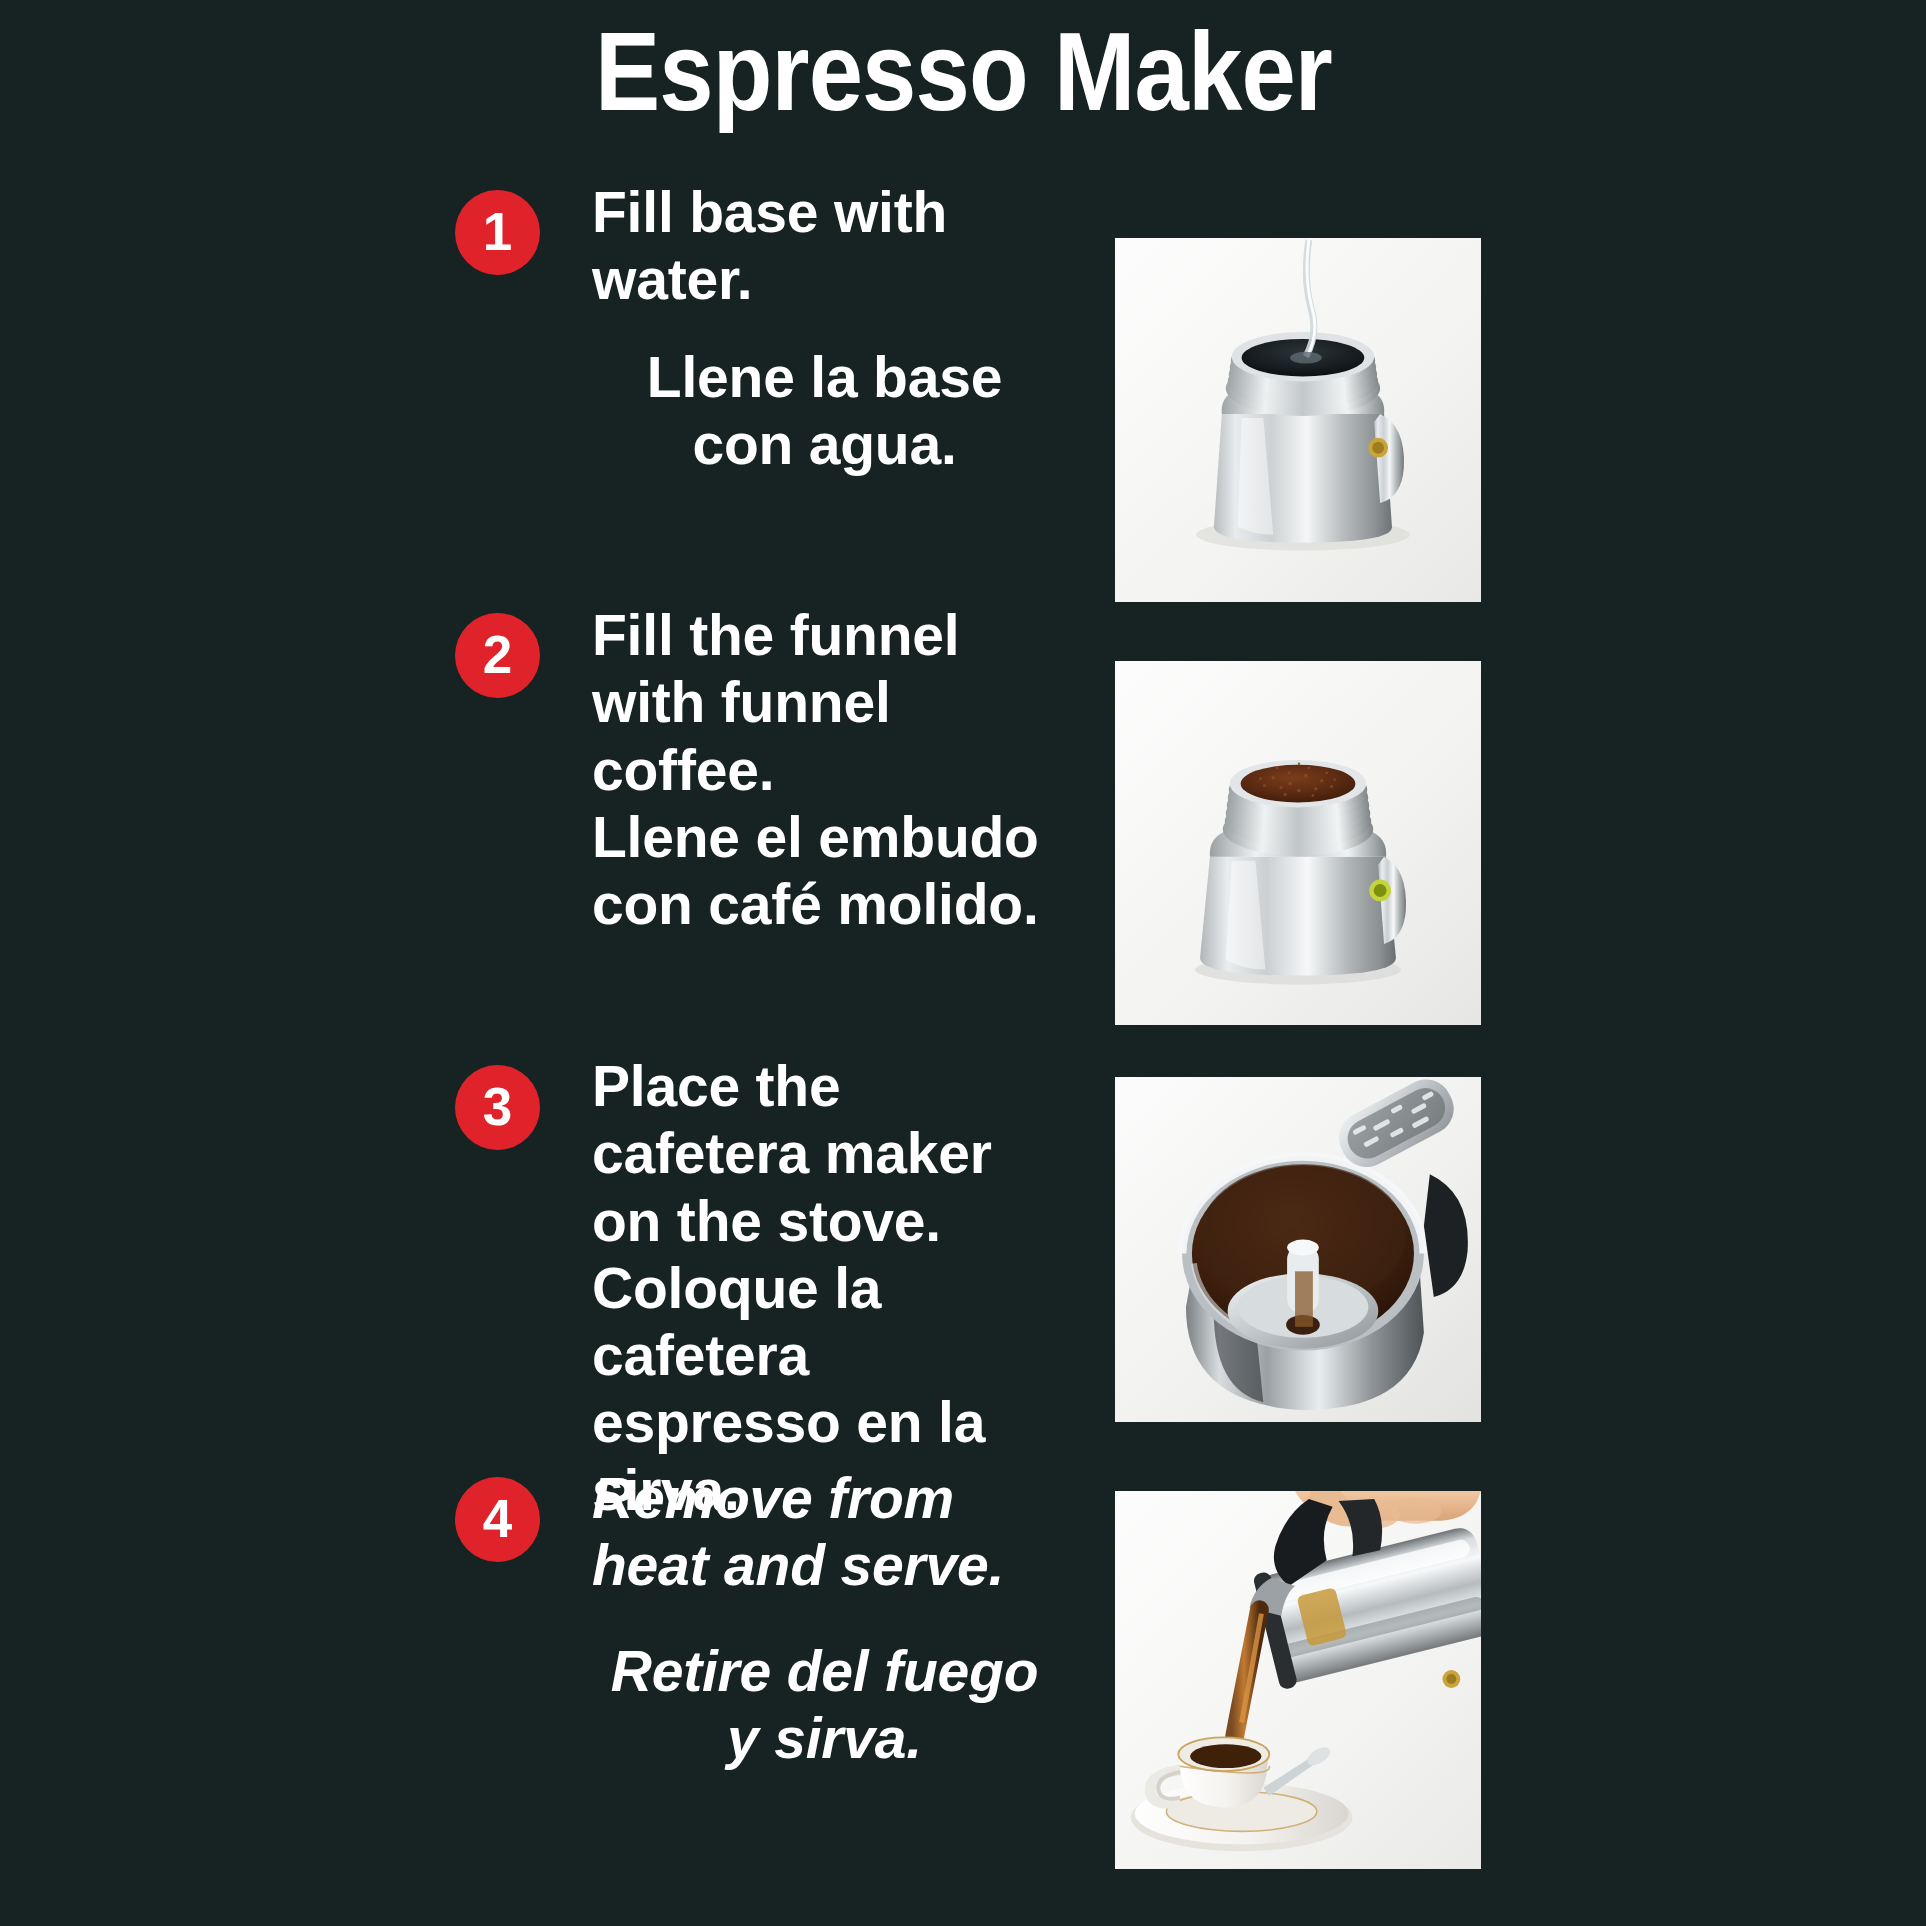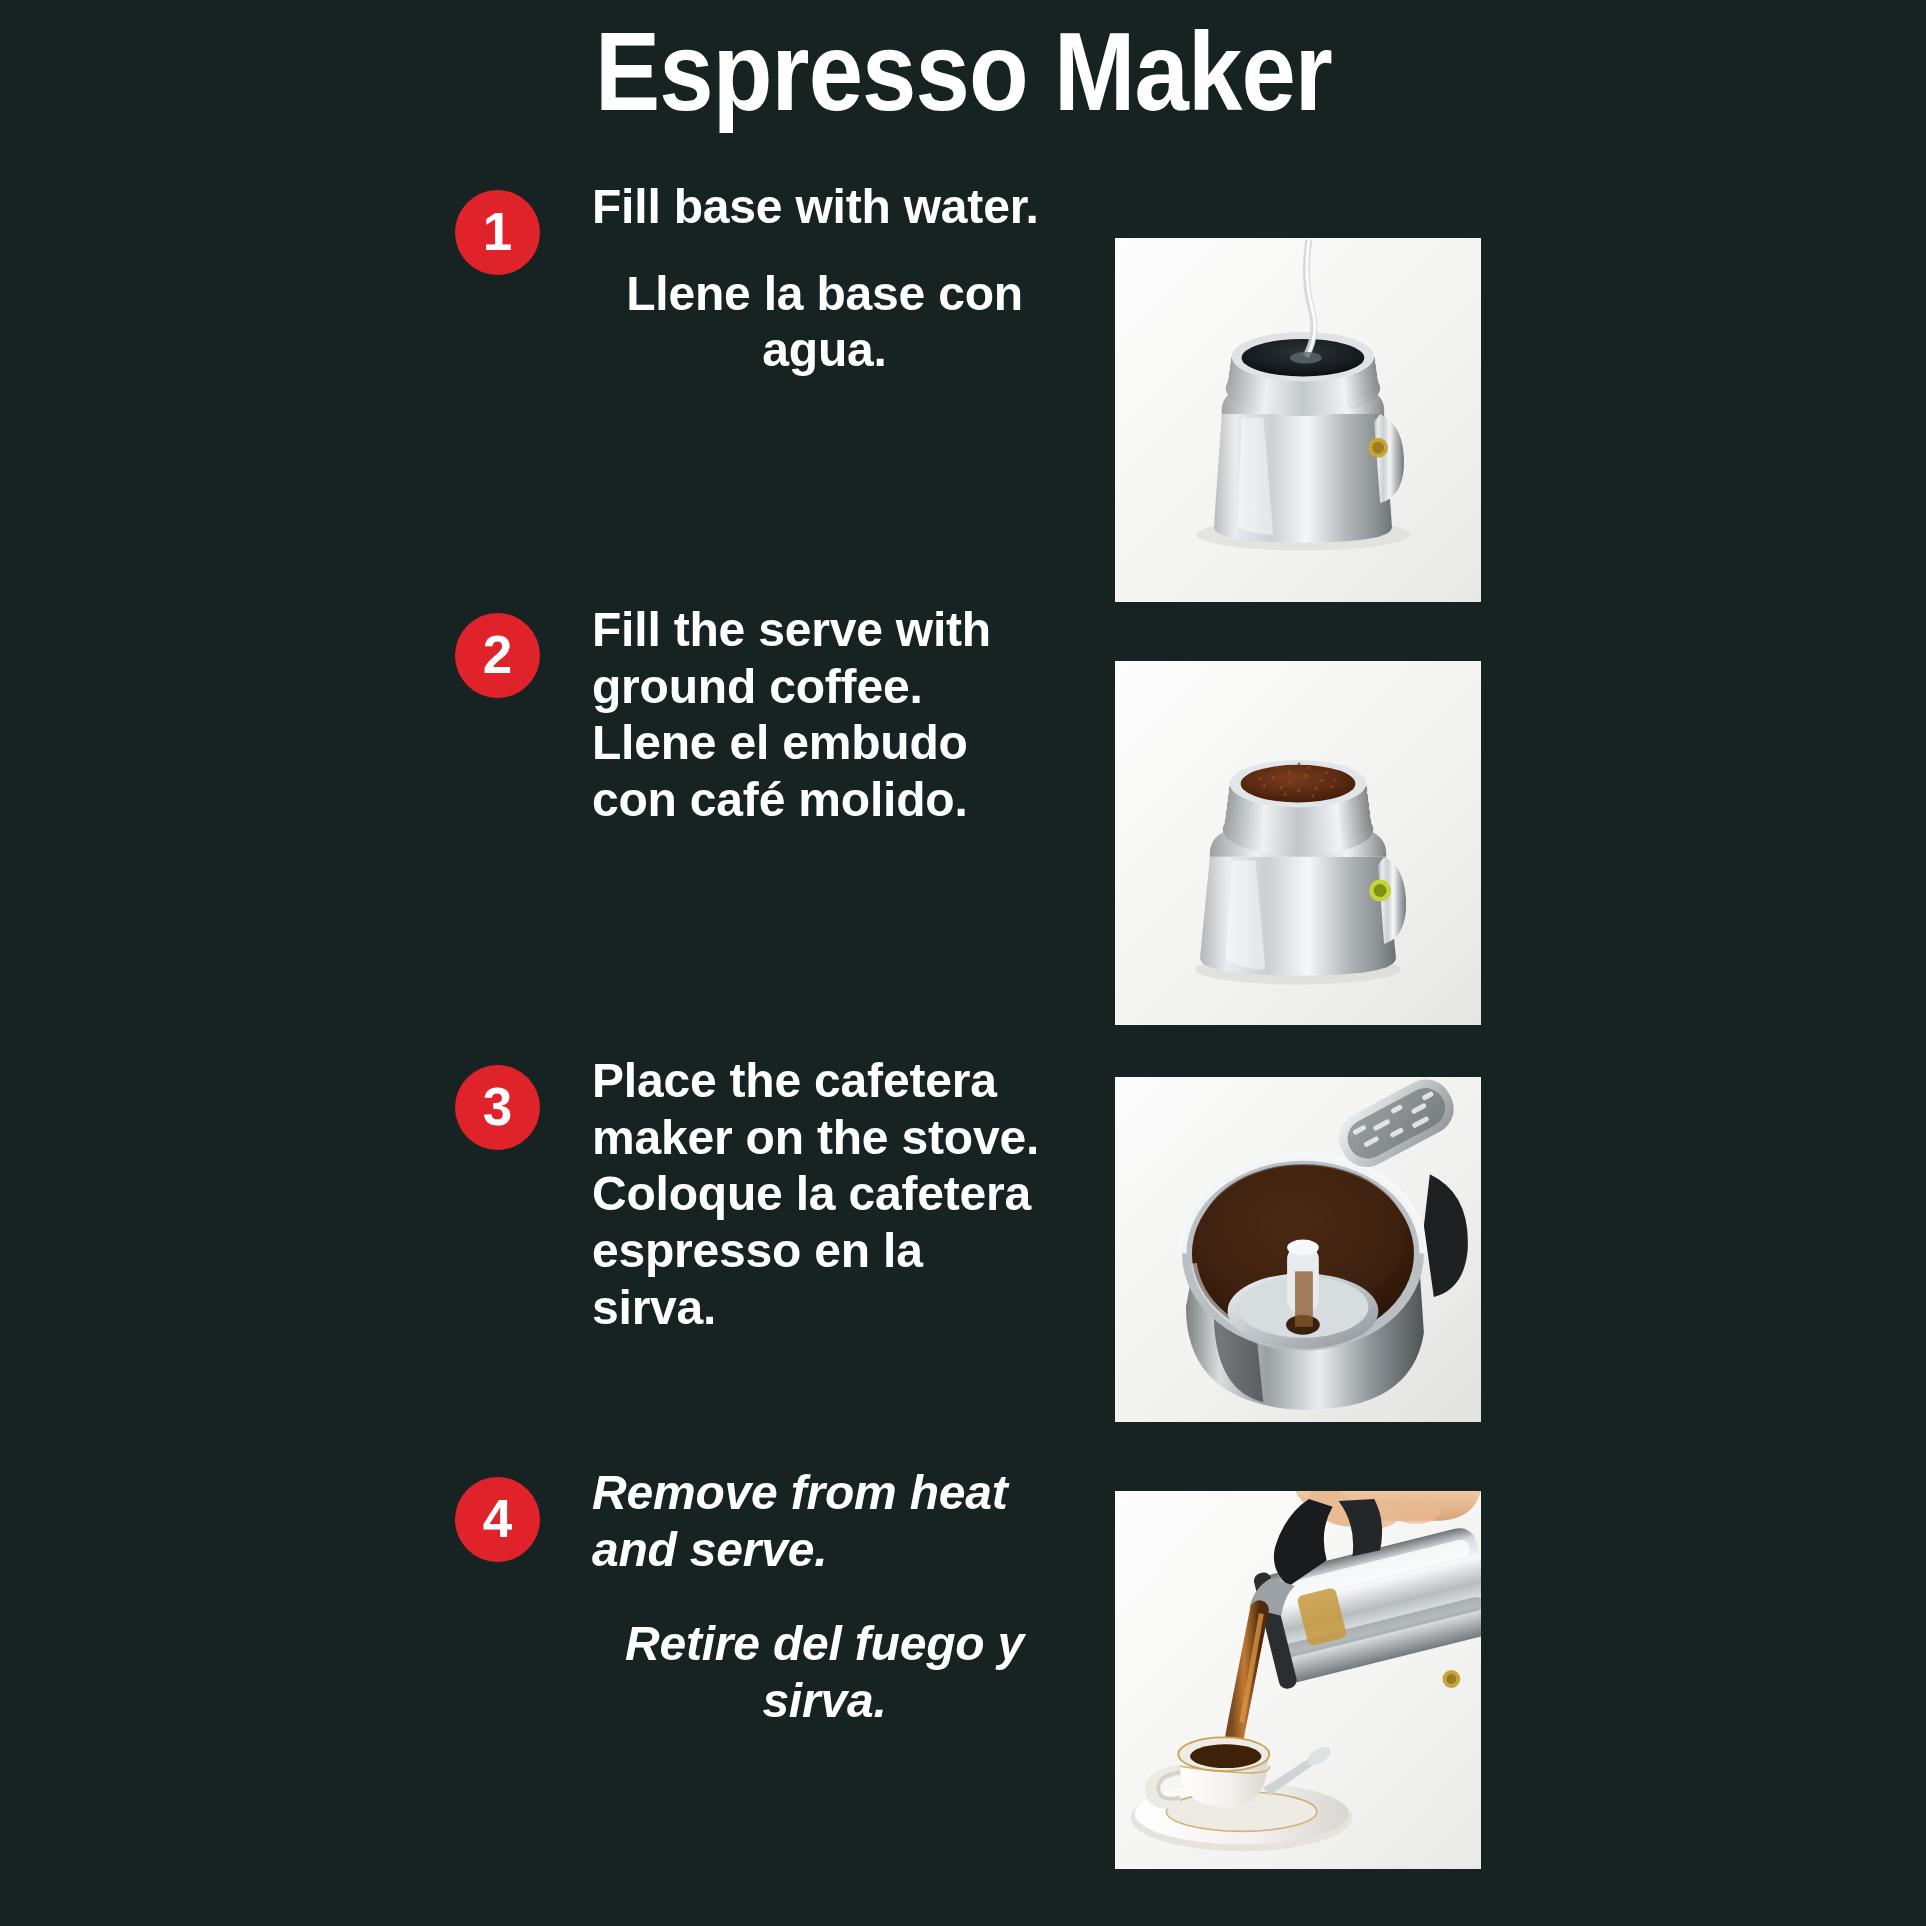--- a/index.html
+++ b/index.html
@@ -59,21 +59,21 @@
     left:592px;
     width:465px;
     color:#ffffff;
   }
   .step-1 .text-col{top:-59px;}
   .step-2 .text-col{top:-57px;}
   .step-3 .text-col{top:-22px;}
   .step-4 .text-col{top:-22px;font-style:italic;}
 
   .line-en, .line-es{
-    font-size:48px;
+    font-size:57px;
     font-weight:bold;
     line-height:1.18;
     letter-spacing:-0.2px;
   }
   .line-es{}
   .step-4 .line-es{margin-top:38px;text-align:center;}
   .step-1 .line-es{margin-top:30px;text-align:center;}
 
   
   .photo{
@@ -102,21 +102,21 @@
       <div class="badge">1</div>
       <div class="text-col">
         <div class="line-en">Fill base with water.</div>
         <div class="line-es">Llene la base con agua.</div>
       </div>
     </div>
 
     <div class="step step-2">
       <div class="badge">2</div>
       <div class="text-col">
-        <div class="line-en">Fill the serve with ground coffee.</div>
+        <div class="line-en">Fill the funnel with funnel coffee.</div>
         <div class="line-es">Llene el embudo con café molido.</div>
       </div>
     </div>
 
     <div class="step step-3">
       <div class="badge">3</div>
       <div class="text-col">
         <div class="line-en">Place the cafetera maker on the stove.</div>
         <div class="line-es">Coloque la cafetera espresso en la sirva.</div>
       </div>

